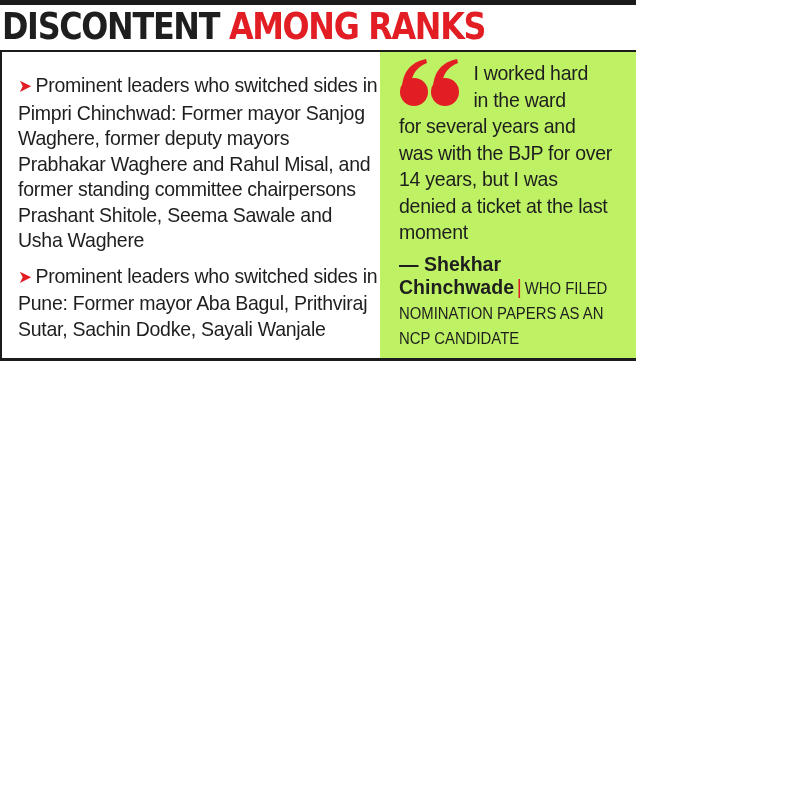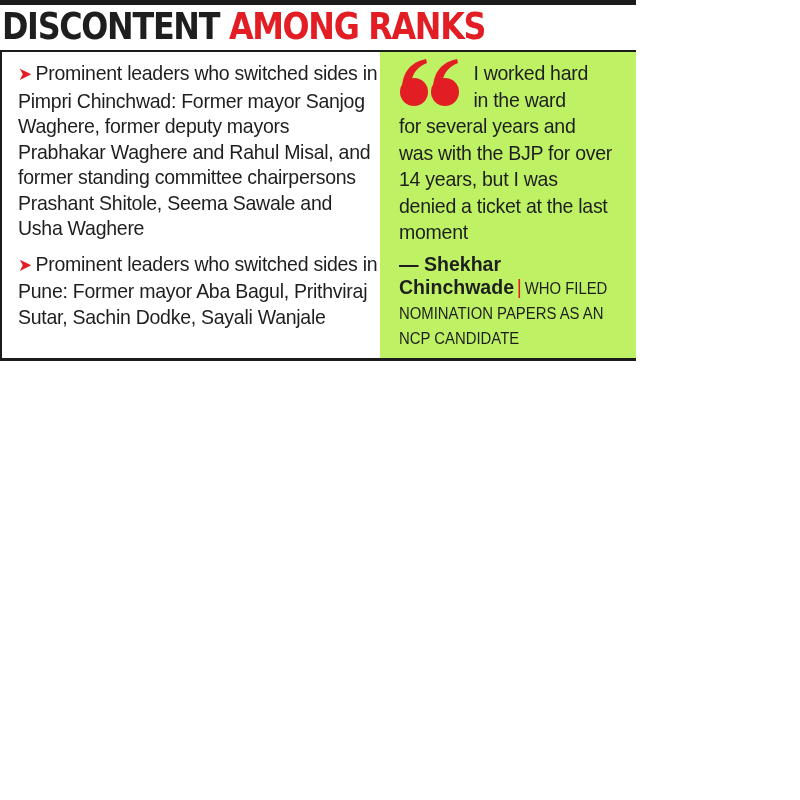--- a/index.html
+++ b/index.html
@@ -2,21 +2,21 @@
 <html><head>
   <meta charset="utf-8">
   <style>
     html, body { margin:0; padding:0; background:#ffffff; }
     body { width:800px; height:800px; position:relative; overflow:hidden; font-family:"Liberation Sans", sans-serif; }
     .topbar { position:absolute; left:0; top:0; width:636px; height:5px; background:#1b1b1b; }
     .headline { position:absolute; left:2px; top:6px; height:42px; font-family:"DejaVu Sans", sans-serif; font-weight:bold; font-size:37px; line-height:42px; letter-spacing:-1.5px; transform:scaleX(0.86); transform-origin:left center; white-space:nowrap; }
     .headline .black { color:#1e1e1e; }
     .headline .red { color:#e21d24; }
     .box { position:absolute; left:0; top:50px; width:636px; height:306px; border-top:2px solid #1b1b1b; border-bottom:3px solid #1b1b1b; box-sizing:content-box; display:flex; }
-    .left { width:380px; border-left:2px solid #1b1b1b; background:#ffffff; padding:8px 6px 0 16px; box-sizing:border-box; }
+    .left { width:380px; border-left:2px solid #1b1b1b; background:#ffffff; padding:20px 6px 0 16px; box-sizing:border-box; }
     .right { width:256px; background:#bef264; padding:8px 10px 0 19px; box-sizing:border-box; position:relative; }
     .item { font-family:"Liberation Sans", sans-serif; font-size:21px; line-height:25.5px; color:#1e1e1e; letter-spacing:-0.3px; transform:scaleX(0.93); transform-origin:left top; width:390px; margin-bottom:10px; }
     .arrow { color:#e21d24; font-size:18px; margin-right:4px; display:inline-block; }
     .quote-mark { position:absolute; left:19px; top:6px; width:62px; height:50px; }
     .quote { font-size:21px; line-height:26.5px; color:#1e1e1e; letter-spacing:-0.3px; transform:scaleX(0.93); transform-origin:left top; width:230px; }
     .quote .indent { display:block; padding-left:80px; }
     .attrib { margin-top:6px; font-size:21px; line-height:23px; transform:scaleX(0.93); transform-origin:left top; width:240px; }
     .attrib .name { font-weight:bold; color:#1e1e1e; }
     .attrib .sep { color:#e21d24; font-weight:normal; margin:0 3px; }
     .attrib .role { font-size:16px; text-transform:uppercase; color:#1e1e1e; line-height:23px; }

